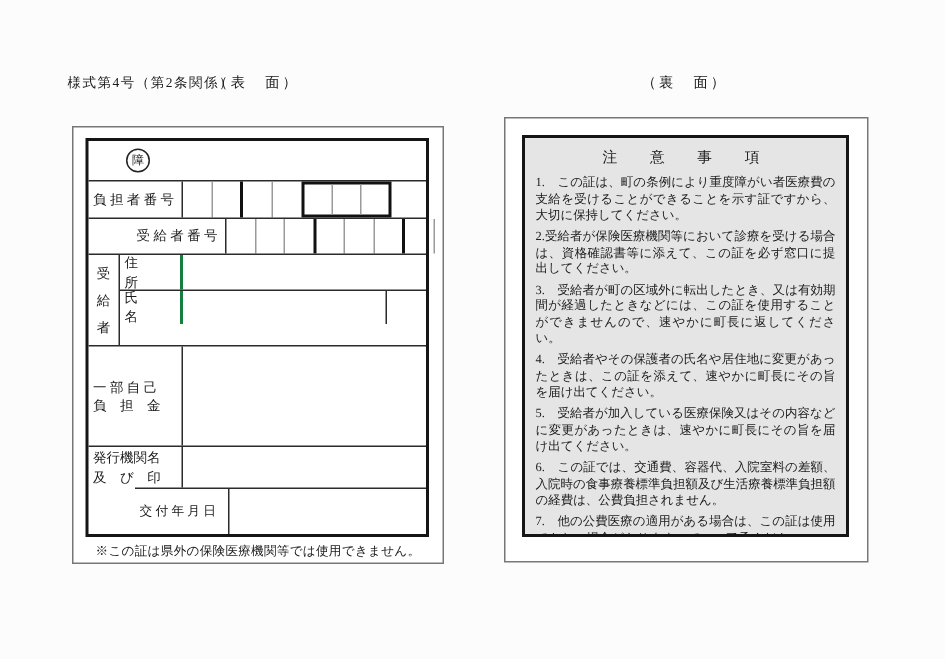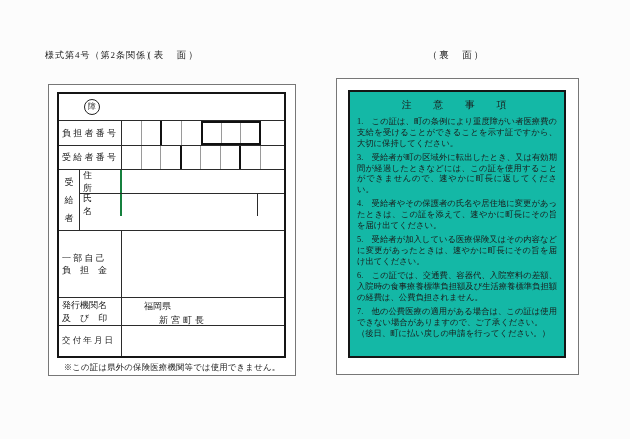--- a/index.html
+++ b/index.html
@@ -70,21 +70,21 @@
   .issuer-val{flex:1;font-size:9px;line-height:1.5;padding:2px 0 2px 22px;}
   .issuer-val .l2{padding-left:15px;letter-spacing:3px;}
   
   .front-note{
     position:absolute;left:0;top:277px;width:100%;text-align:center;
     font-size:8.4px;letter-spacing:0.2px;
   }
   
   .notice{
     position:absolute;left:11px;top:11px;width:218px;height:268px;
-    border:2px solid #151515;box-sizing:border-box;background:#14b8a6;
+    border:2px solid #151515;box-sizing:border-box;background:#e5e5e5;
     padding:6px 7px 0 7px;overflow:hidden;
   }
   .notice h2{
     margin:1px 0 5px 0;font-size:9.8px;font-weight:normal;
     text-align:center;letter-spacing:6px;
   }
   .notice p{
     margin:0 0 3.5px 0;font-size:8.3px;line-height:1.3;
     text-align:justify;white-space:pre-line;
   }
@@ -114,21 +114,21 @@
           <div class="cell" style="border-right:none;"></div>
           <div class="cellbox">
             <div class="cell"></div>
             <div class="cell"></div>
             <div class="cell"></div>
           </div>
         </div>
       </div>
     </div>
 
-    <div class="row" style="height:24px;">
+    <div class="row" style="height:24px;padding-left:29px;">
       <div class="lblcol">受 給 者 番 号</div>
       <div class="valcol">
         <div class="cellstrip">
           <div class="cell"></div>
           <div class="cell"></div>
           <div class="cell thick"></div>
           <div class="cell"></div>
           <div class="cell"></div>
           <div class="cell thick"></div>
           <div class="cell"></div>
@@ -163,40 +163,37 @@
         <span>負　担　金</span>
       </div>
       <div class="valcol"></div>
     </div>
 
     <div class="row" style="height:28px;">
       <div class="lblcol">
         <span>発行機関名</span>
         <span>及　び　印</span>
       </div>
-      <div class="issuer-val">
-        <div class="l1">福岡県</div>
-        <div class="l2">新宮町長</div>
-      </div>
-    </div>
-
-    <div class="row" style="flex:1;">
+    </div>
+
+    <div class="row" style="flex:1;margin-left:31px;">
       <div class="lblcol" style="font-size:8.5px;">交 付 年 月 日</div>
       <div class="valcol"></div>
     </div>
 
   </div>
 
   <div class="front-note">※この証は県外の保険医療機関等では使用できません。</div>
 </div>
 
 <div class="abs outer right">
   <div class="notice">
     <h2>注　意　事　項</h2>
     <p>1.　この証は、町の条例により重度障がい者医療費の支給を受けることができることを示す証ですから、大切に保持してください。</p>
+    <p>2.受給者が保険医療機関等において診療を受ける場合は、資格確認書等に添えて、この証を必ず窓口に提出してください。</p>
     <p>3.　受給者が町の区域外に転出したとき、又は有効期間が経過したときなどには、この証を使用することができませんので、速やかに町長に返してください。</p>
     <p>4.　受給者やその保護者の氏名や居住地に変更があったときは、この証を添えて、速やかに町長にその旨を届け出てください。</p>
     <p>5.　受給者が加入している医療保険又はその内容などに変更があったときは、速やかに町長にその旨を届け出てください。</p>
     <p>6.　この証では、交通費、容器代、入院室料の差額、入院時の食事療養標準負担額及び生活療養標準負担額の経費は、公費負担されません。</p>
     <p>7.　他の公費医療の適用がある場合は、この証は使用できない場合がありますので、ご了承ください。
 （後日、町に払い戻しの申請を行ってください。）</p>
 
   </div>
 </div>
 

